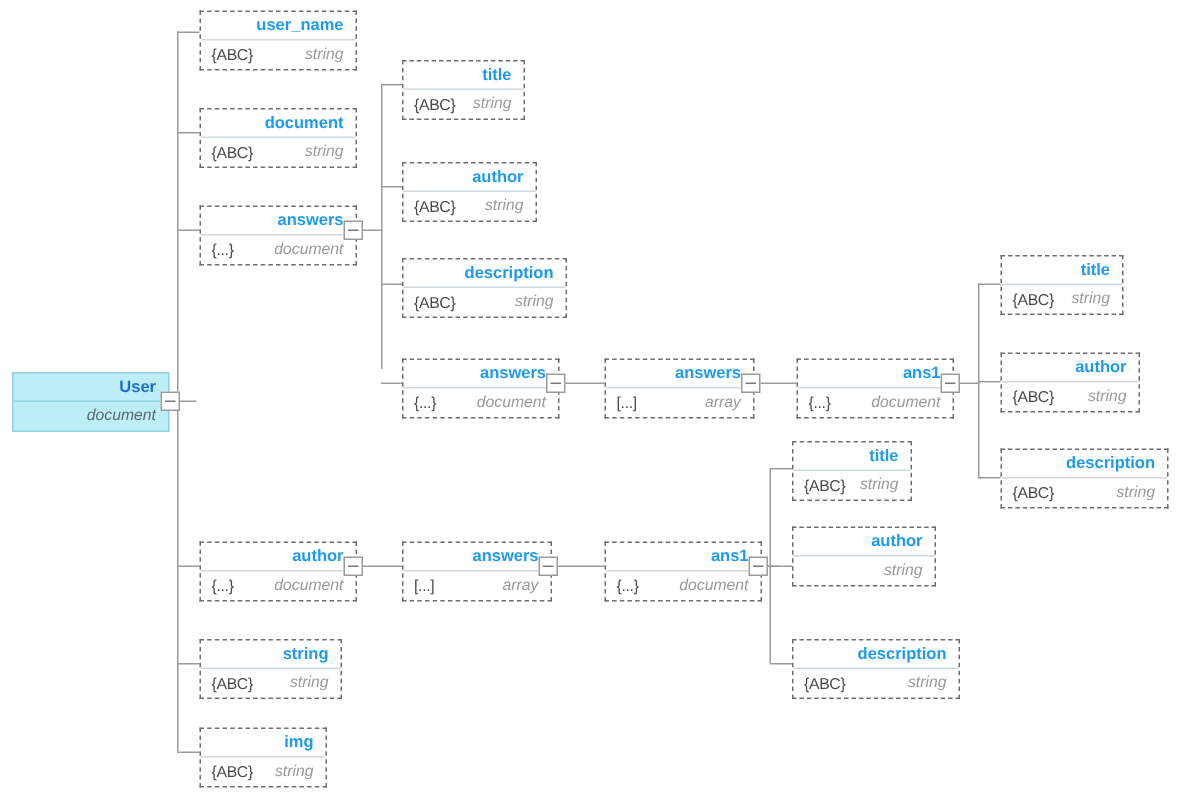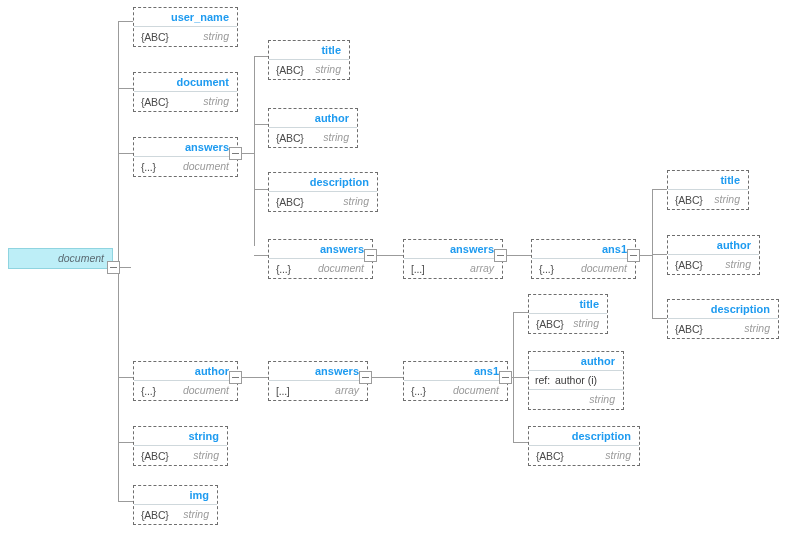--- a/index.html
+++ b/index.html
@@ -154,20 +154,23 @@
   <div class="edge h" style="left:236px; top:377px; width:32px;"></div>
   <div class="edge h" style="left:371px; top:377px; width:32px;"></div>
 
   <div class="edge h" style="left:505px; top:377px; width:14px;"></div>
   <div class="edge v" style="left:513px; top:312px; height:130px;"></div>
   <div class="edge h" style="left:513px; top:312px; width:16px;"></div>
   <div class="edge h" style="left:513px; top:377px; width:16px;"></div>
   <div class="edge h" style="left:513px; top:442px; width:16px;"></div>
 
   <div class="node root" style="left:8px; top:248px; width:105px;">
+    <div class="row head">
+      <span class="key">User</span>
+    </div>
     <div class="row">
       <span class="val">document</span>
     </div>
   </div>
   <div class="toggle" style="left:107px; top:261px;"></div>
 
   <div class="node" style="left:133px; top:7px; width:105px;">
     <div class="row head">
       <span class="type-tag">{ABC}</span>
       <span class="key">user_name</span>
@@ -351,24 +354,20 @@
     </div>
     <div class="row">
       <span class="val">string</span>
     </div>
   </div>
 
   <div class="node" style="left:528px; top:351px; width:96px;">
     <div class="row head">
       <span class="key">author</span>
     </div>
-    <div class="row refrow">
-      <span class="ref-label">ref:</span>
-      <span class="ref-val">author (i)</span>
-    </div>
     <div class="row">
       <span class="val">string</span>
     </div>
   </div>
 
   <div class="node" style="left:528px; top:426px; width:112px;">
     <div class="row head">
       <span class="type-tag">{ABC}</span>
       <span class="key">description</span>
     </div>

